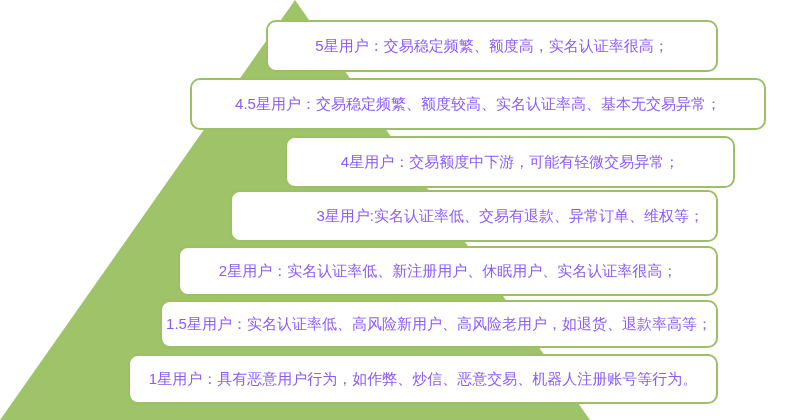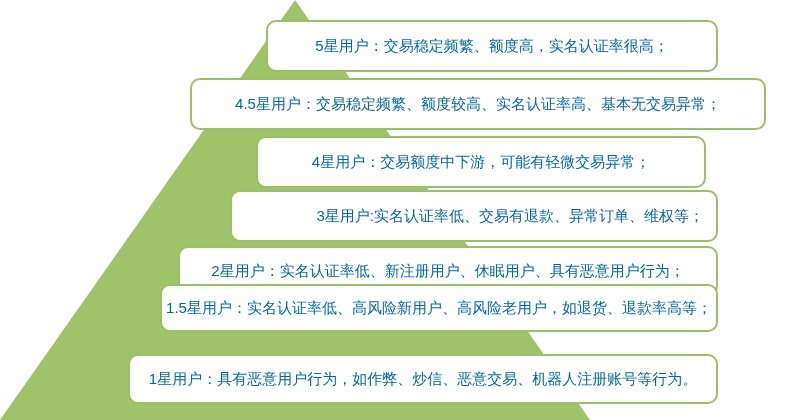--- a/index.html
+++ b/index.html
@@ -27,21 +27,21 @@
   }
   .tier {
     position: absolute;
     box-sizing: border-box;
     background: #ffffff;
     border: 2px solid #9dc066;
     border-radius: 10px;
     display: flex;
     align-items: center;
     justify-content: center;
-    color: #0369a1;
+    color: #8b5cf6;
     font-size: 15px;
     line-height: 1.2;
     white-space: nowrap;
     padding: 0 12px;
   }
   .tier-label {
     display: block;
   }
 </style>
 </head>
@@ -55,33 +55,33 @@
   </svg>
 
   <div class="tier" style="left:266px; top:20px; width:452px; height:52px;">
     <span class="tier-label">5星用户：交易稳定频繁、额度高，实名认证率很高；</span>
   </div>
 
   <div class="tier" style="left:190px; top:78px; width:576px; height:52px;">
     <span class="tier-label">4.5星用户：交易稳定频繁、额度较高、实名认证率高、基本无交易异常；</span>
   </div>
 
-  <div class="tier" style="left:256px; top:136px; width:450px; height:52px;">
+  <div class="tier" style="left:285px; top:136px; width:450px; height:52px;">
     <span class="tier-label">4星用户：交易额度中下游，可能有轻微交易异常；</span>
   </div>
 
   <div class="tier" style="left:230px; top:190px; width:488px; height:52px;justify-content:flex-end;">
     <span class="tier-label">3星用户:实名认证率低、交易有退款、异常订单、维权等；</span>
   </div>
 
   <div class="tier" style="left:178px; top:246px; width:540px; height:50px;">
-    <span class="tier-label">2星用户：实名认证率低、新注册用户、休眠用户、具有恶意用户行为；</span>
+    <span class="tier-label">2星用户：实名认证率低、新注册用户、休眠用户、实名认证率很高；</span>
   </div>
 
-  <div class="tier" style="left:160px; top:284px; width:558px; height:48px;text-align:center;">
+  <div class="tier" style="left:160px; top:300px; width:558px; height:48px;text-align:center;">
     <span class="tier-label">1.5星用户：实名认证率低、高风险新用户、高风险老用户，如退货、退款率高等；</span>
   </div>
 
   <div class="tier" style="left:128px; top:354px; width:590px; height:50px;justify-content:center;">
     <span class="tier-label">1星用户：具有恶意用户行为，如作弊、炒信、恶意交易、机器人注册账号等行为。</span>
   </div>
 
 </div>
 
 </body></html>

